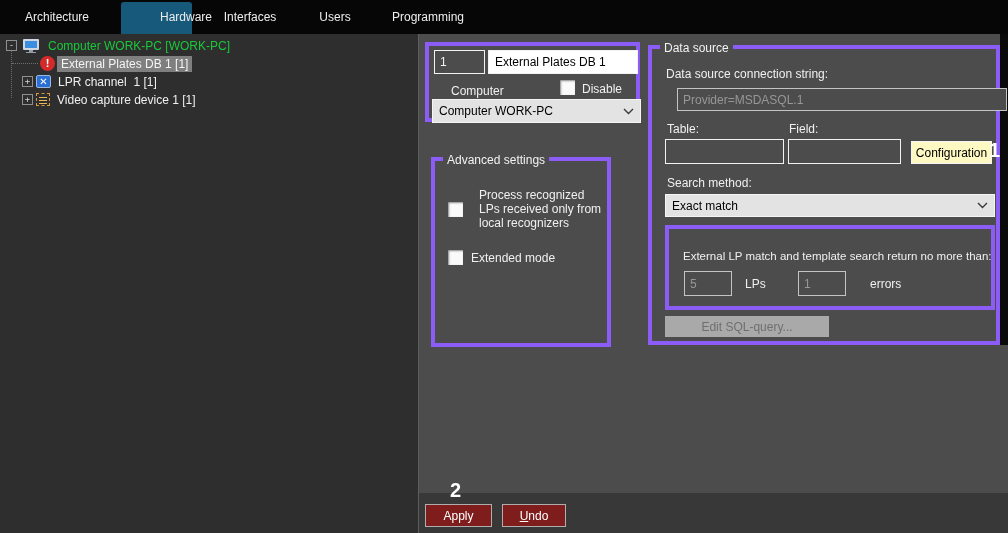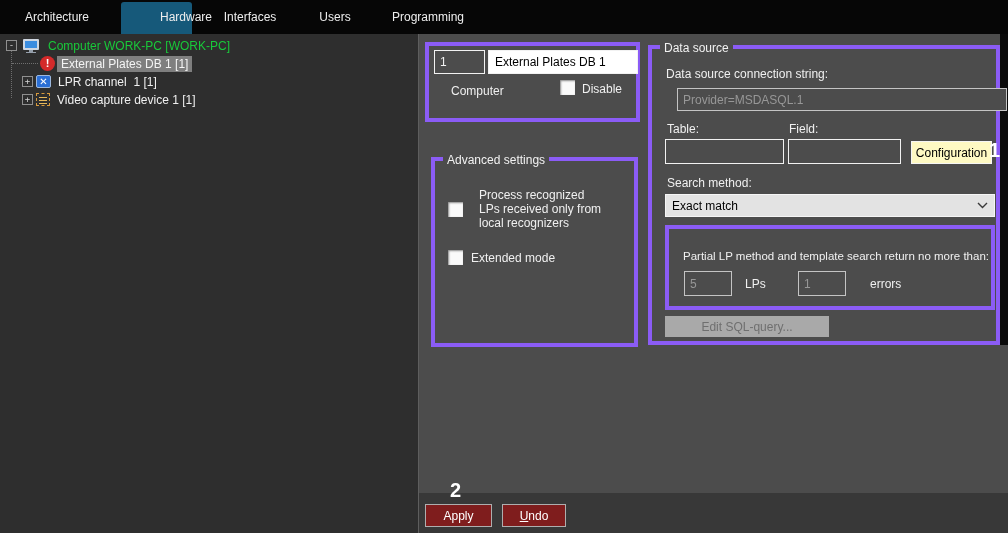--- a/index.html
+++ b/index.html
@@ -134,23 +134,31 @@
 <div class="settings"></div>
 <div class="right-strip"></div>
 <div class="bottom-bar"></div>
 
 <div class="groupbox" style="left:425px;top:42px;width:215px;height:80px;">
   <input class="inp-dark" style="left: 5px; top: 4px; width: 51px; height: 24px;" value="1">
   <input class="inp-white" style="left: 59px; top: 4px; width: 150px; height: 24px;" value="External Plates DB 1">
   <span class="lbl" style="left:22px;top:38px;">Computer</span>
   <span class="checkbox" style="left:131px;top:34px;"></span>
   <span class="lbl" style="left:153px;top:36px;">Disable</span>
-</div>
-
-<div class="groupbox" style="left:431px;top:157px;width:207px;height:190px;">
+  <div class="dropdown" style="left:3px;top:53px;width:209px;height:24px;">
+    <span>Computer WORK-PC</span>
+    <span class="chev">
+      <svg width="11" height="7" viewBox="0 0 11 7">
+          <polyline points="1,1 5.5,5.5 10,1" fill="none" stroke="#3a3a3a" stroke-width="1.4"></polyline>
+        </svg>
+    </span>
+  </div>
+</div>
+
+<div class="groupbox" style="left:431px;top:157px;width:180px;height:190px;">
   <span class="legend">Advanced settings</span>
   <span class="checkbox" style="left:13px;top:41px;"></span>
   <span class="lbl" style="left:36px;top:27px;width:128px;white-space:normal;line-height:14px;margin-left:8px;">Process recognized LPs received only from local recognizers</span>
   <span class="checkbox" style="left:13px;top:89px;"></span>
   <span class="lbl" style="left:36px;top:90px;">Extended mode</span>
 </div>
 
 <div class="groupbox" style="left:648px;top:45px;width:352px;height:300px;">
   <span class="legend">Data source</span>
 
@@ -167,21 +175,21 @@
   <div class="dropdown" style="left:13px;top:145px;width:330px;height:23px;">
     <span>Exact match</span>
     <span class="chev">
       <svg width="11" height="7" viewBox="0 0 11 7">
           <polyline points="1,1 5.5,5.5 10,1" fill="none" stroke="#3a3a3a" stroke-width="1.4"></polyline>
         </svg>
     </span>
   </div>
 
   <div class="groupbox" style="left:13px;top:176px;width:330px;height:85px;">
-    <span class="lbl" style="left:14px;top:21px;font-size:11.5px;">Partial LP method and template search return no more than:</span>
+    <span class="lbl" style="left:14px;top:21px;font-size:11.5px;">External LP match and template search return no more than:</span>
     <input class="inp-dark inp-dim" style="left: 15px; top: 42px; width: 48px; height: 25px;" disabled="" value="5">
     <span class="lbl" style="left:76px;top:48px;">LPs</span>
     <input class="inp-dark inp-dim" style="left: 129px; top: 42px; width: 48px; height: 25px;" disabled="" value="1">
     <span class="lbl" style="left:201px;top:48px;">errors</span>
   </div>
 
   <button class="btn-disabled" style="left:13px;top:267px;width:164px;height:21px;" disabled="">Edit SQL-query...</button>
 </div>
 
 <span class="annot" style="left:989px;top:139px;">1</span>

